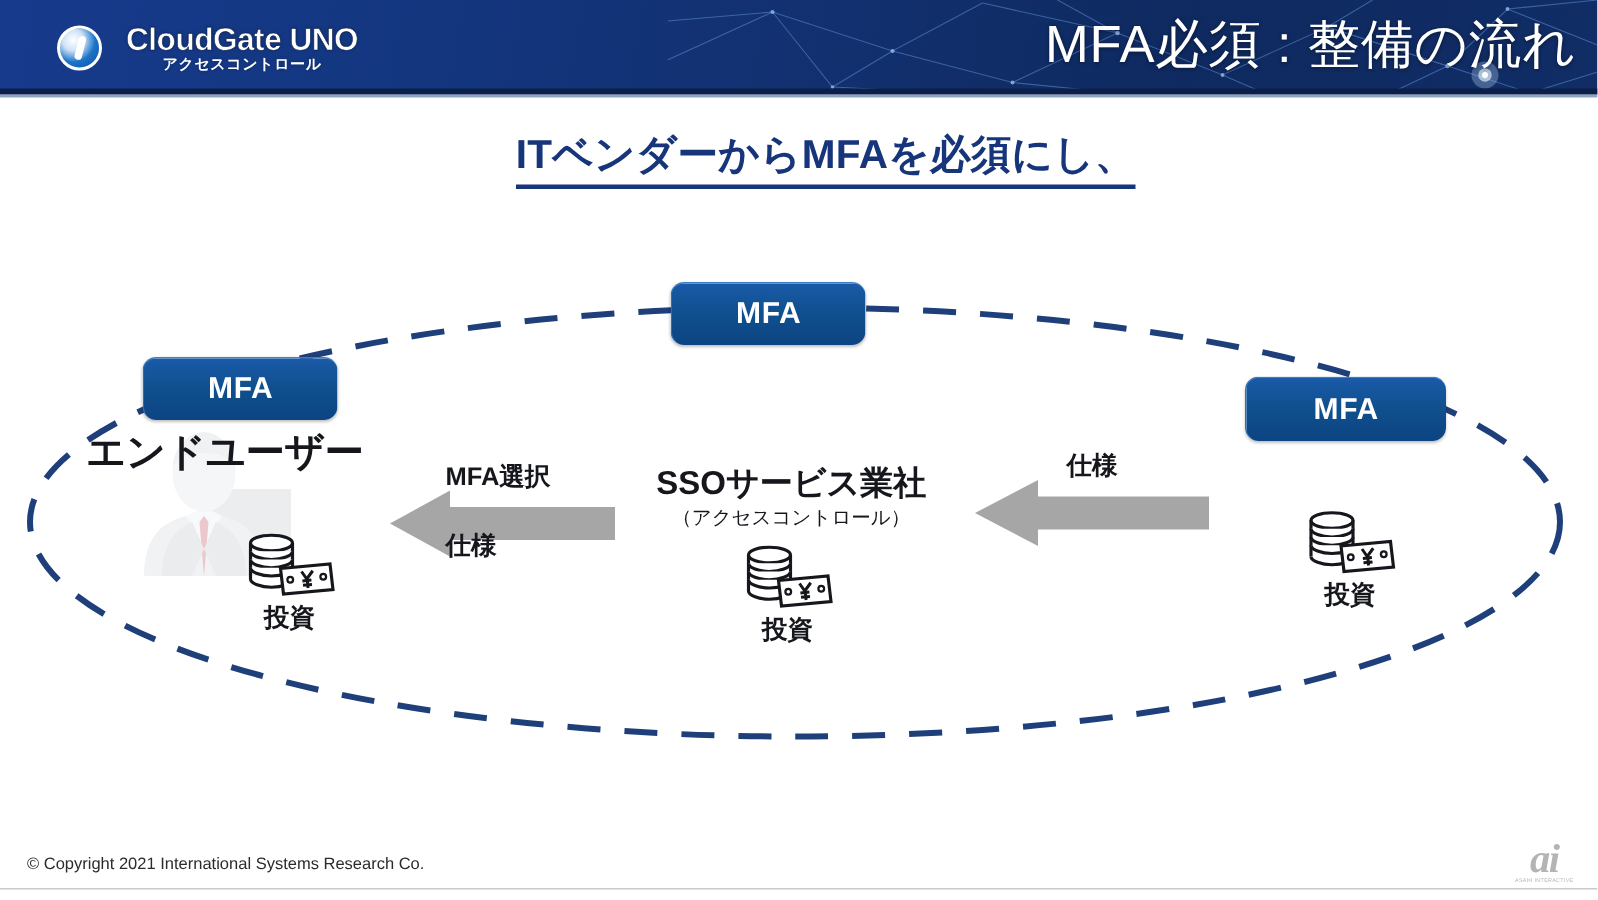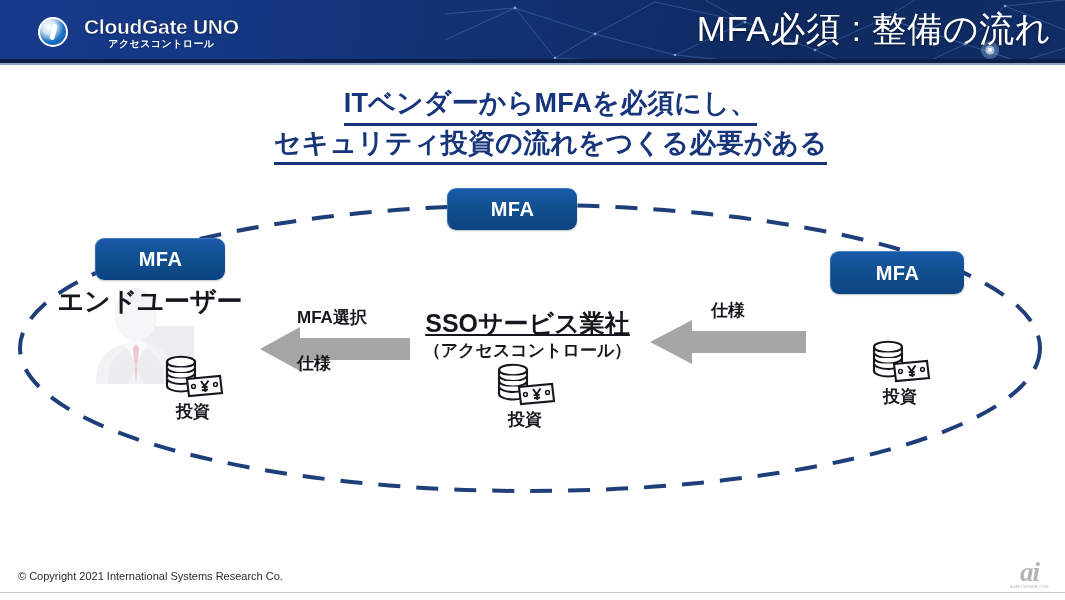--- a/index.html
+++ b/index.html
@@ -94,36 +94,36 @@
   .mfa-left{ left:95px; top:238px; width:130px; height:42px; }
   .mfa-right{ left:830px; top:251px; width:134px; height:43px; }
 
   
   .node{ position:absolute; text-align:center; }
   .node-title{
     font-weight:bold; color:#15171c; white-space:nowrap;
     line-height:1.05;
   }
   .node-sub{
-    font-size:17px; font-weight:bold; color:#15171c;
+    font-size:13px; font-weight:normal; color:#15171c;
     white-space:nowrap; margin-top:3px;
   }
 
   
   .node-enduser{ left:30px; top:288px; width:240px; }
   .node-enduser .node-title{ font-size:26px; position:relative; z-index:3; }
 
   .person{
     position:absolute; left:78px; top:286px; width:116px; height:98px;
     opacity:.48; z-index:1;
   }
 
   
   .node-sso{ left:395px; top:310px; width:265px; }
-  .node-sso .node-title{ font-size:25px;text-decoration:underline; }
+  .node-sso .node-title{ font-size:22px; }
 
   
   .node-sf{ left:800px; top:310px; width:200px; }
   .node-sf .node-title{ font-size:26px; letter-spacing:-0.3px; }
 
   
   .money{
     position:absolute; width:76px; text-align:center; z-index:4;
   }
   .money svg{ display:block; margin:0 auto; }
@@ -220,21 +220,20 @@
       </span>
     </div>
 
     <div class="header-title">MFA必須 : 整備の流れ</div>
   </div>
   <div class="header-rule"></div>
   <div class="header-underline"></div>
 
   <div class="headline">
     <span>ITベンダーからMFAを必須にし、</span><br>
-    <span>セキュリティ投資の流れをつくる必要がある</span>
   </div>
 
   <div class="diagram">
 
     <svg class="ellipse-svg" viewBox="0 0 1065 600">
       <ellipse cx="530" cy="348" rx="510" ry="143" fill="none" stroke="#1f3f7a" stroke-width="4" stroke-dasharray="22 16" stroke-linecap="butt"></ellipse>
     </svg>
 
     <svg class="arrow arrow-left-main" width="152" height="48" viewBox="0 0 152 48">
       <path d="M152 13 L42 13 L42 2 L2 24 L42 46 L42 35 L152 35 Z" fill="#a6a6a6"></path>

